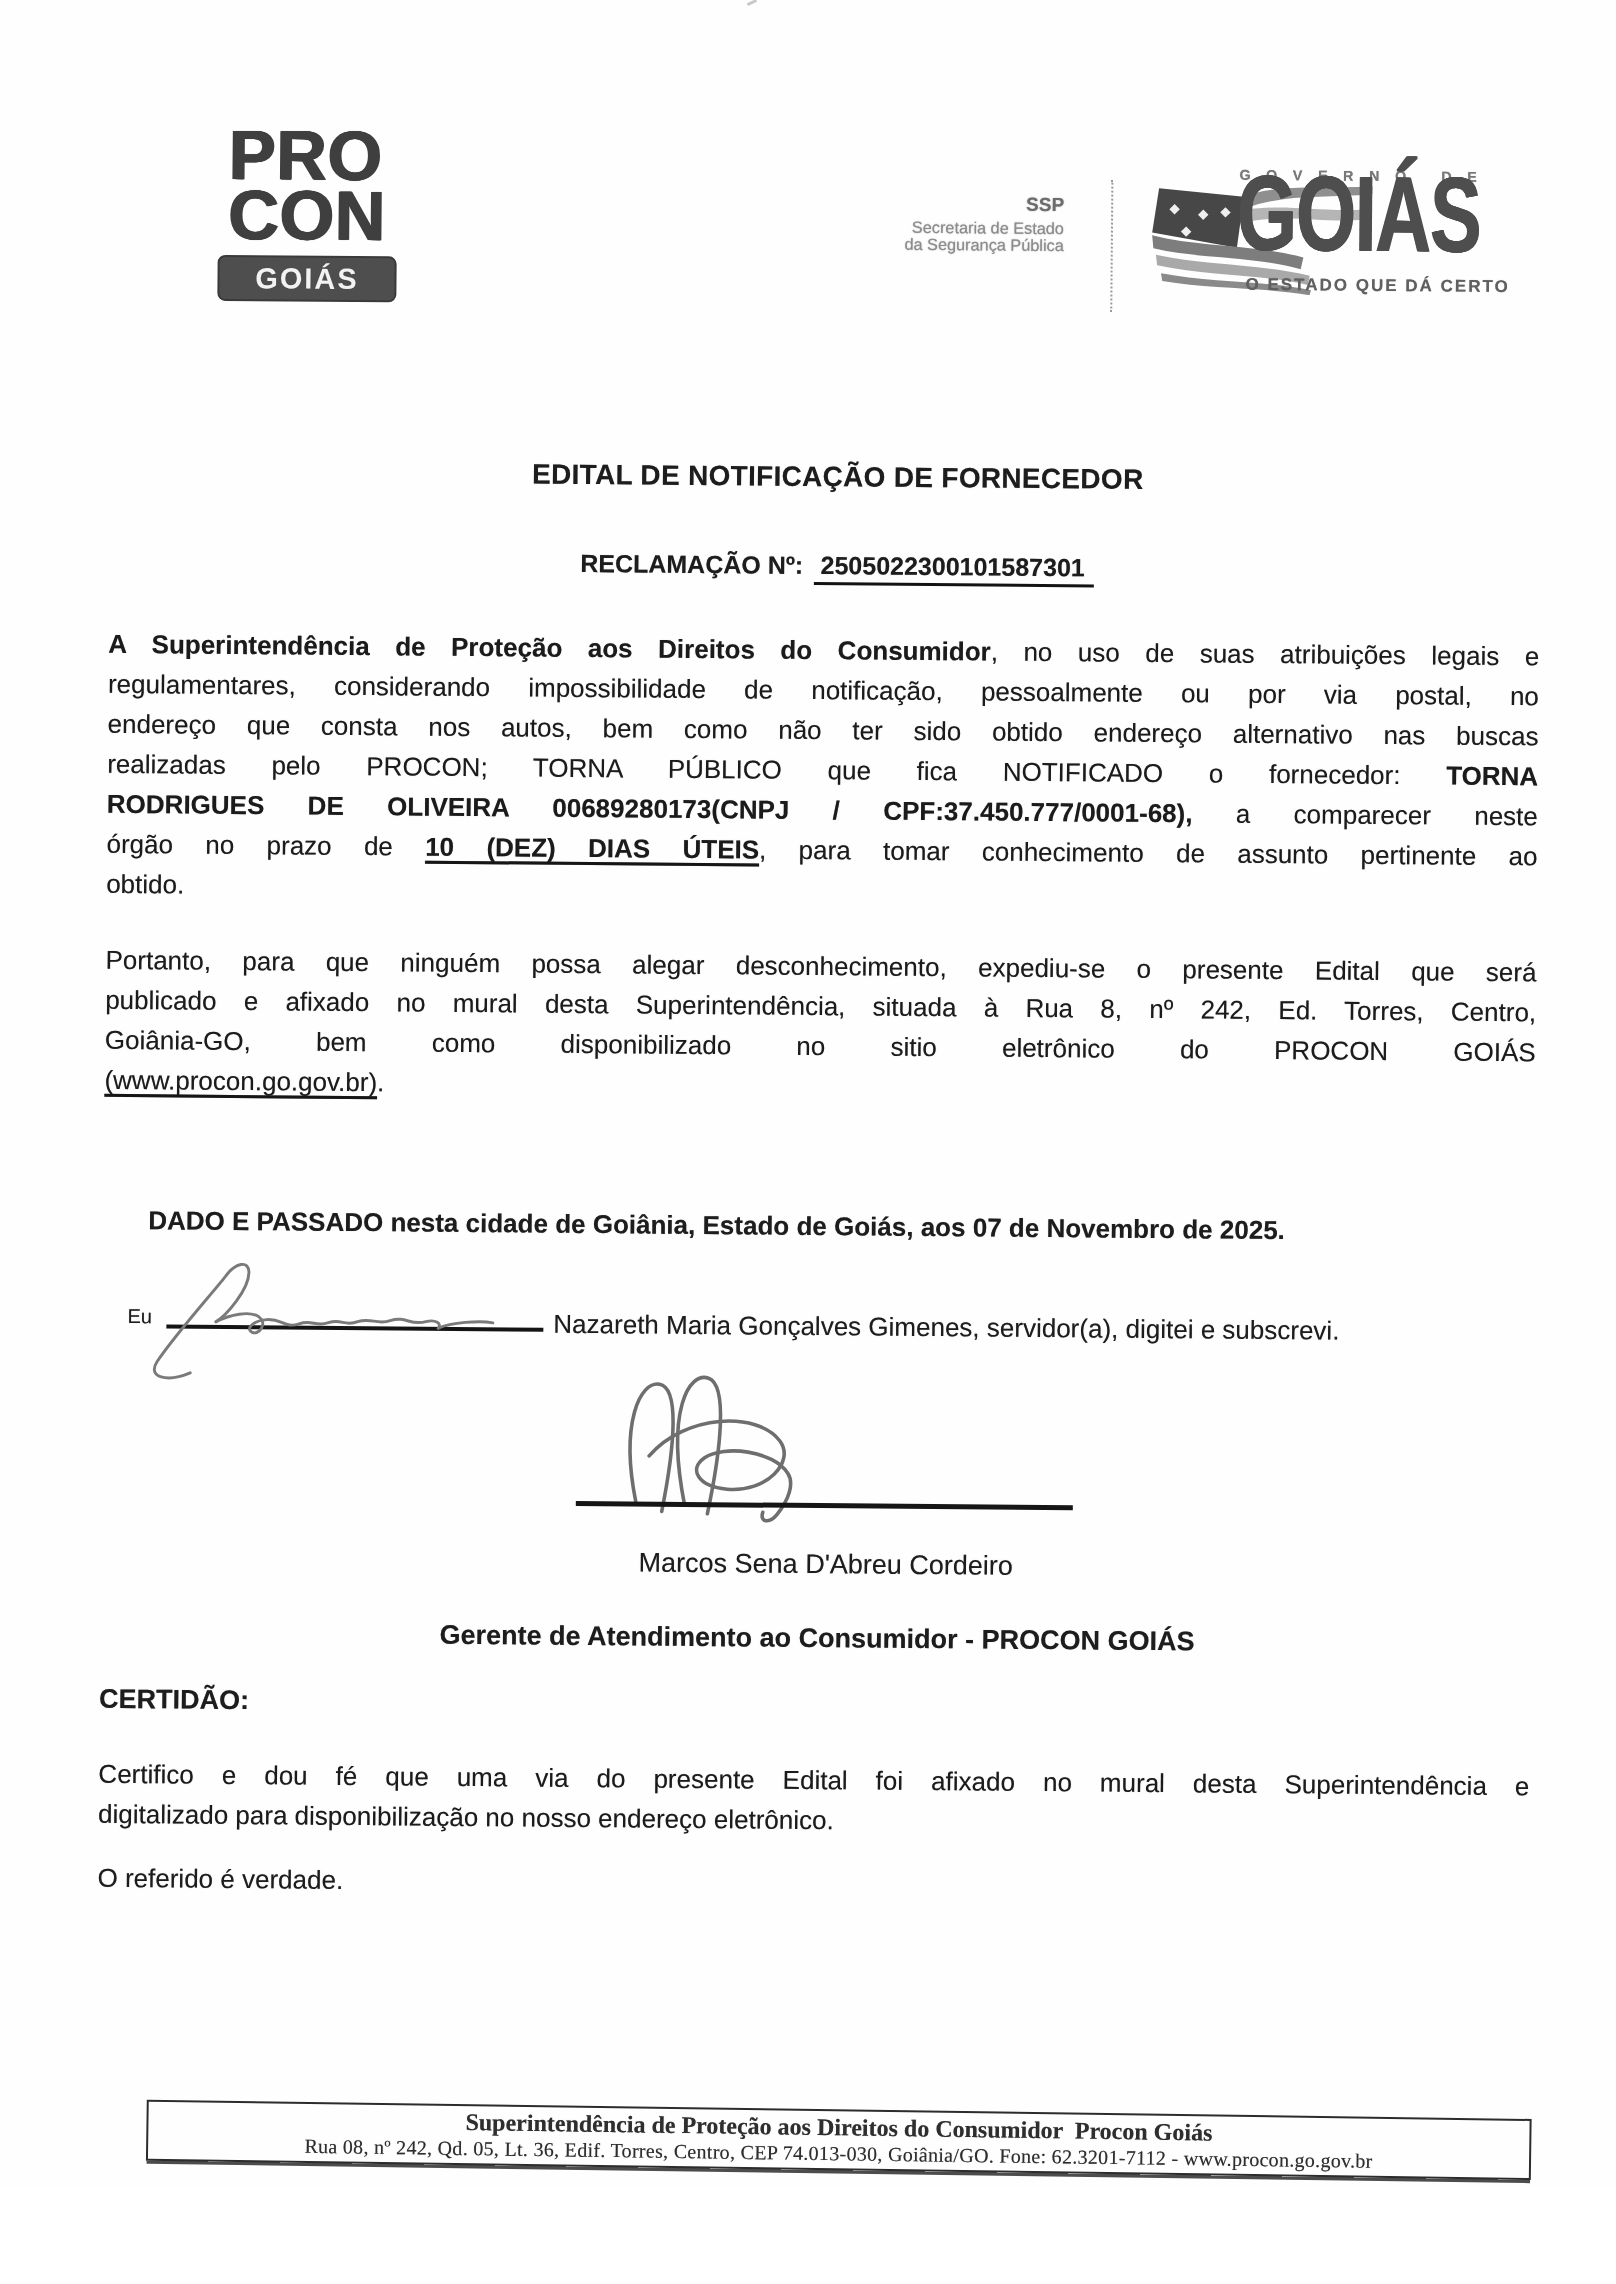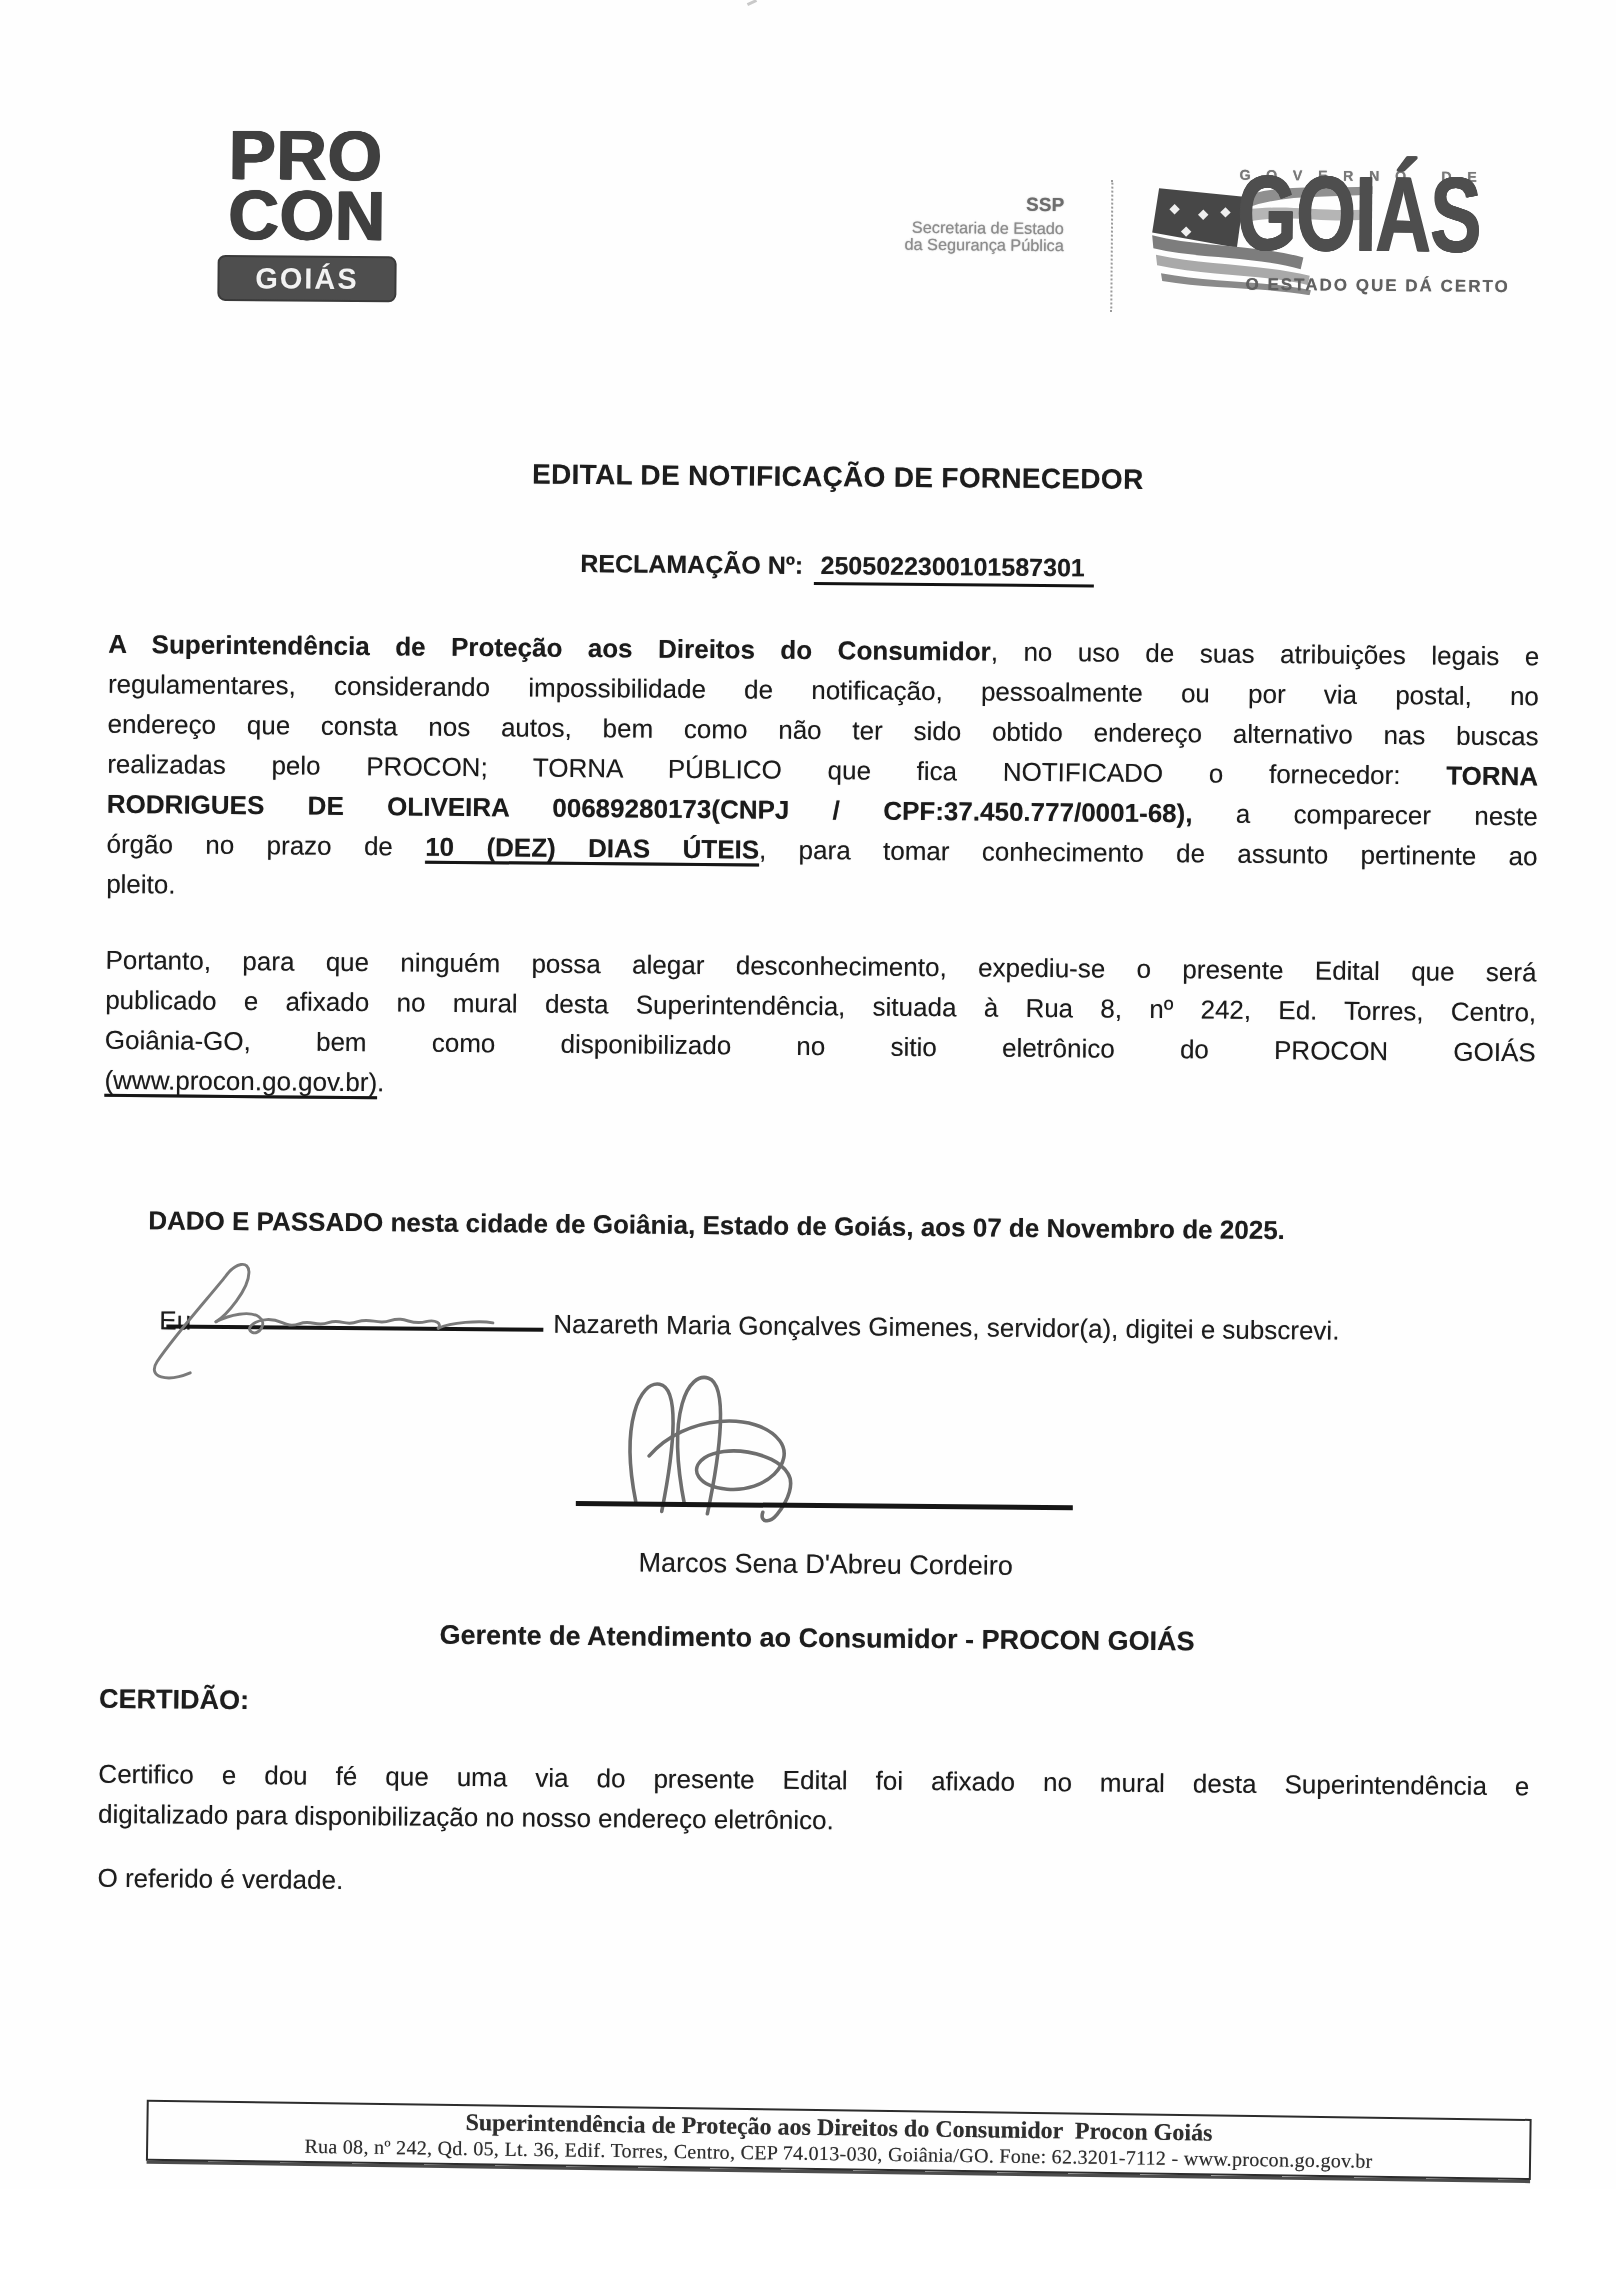--- a/index.html
+++ b/index.html
@@ -47,21 +47,21 @@
   .para{left:104px; width:1431px; font-size:26px; line-height:40px; color:#1b1b1b;}
   .p1{top:630px;} .p2{top:946px;}
   .pline{text-align:justify; text-align-last:justify; white-space:nowrap;}
   .pline.last{text-align-last:left;}
   .rb{font-weight:bold;}
   .ru{text-decoration:underline; text-decoration-thickness:2.6px; text-underline-offset:5.2px; text-decoration-color:#161616;}
 
   .dado-line{left:149px; top:1211px; font-size:26px; font-weight:bold; white-space:nowrap;}
 
   
-  .eu-prefix{left:129px; top:1311px; font-size:26px;margin-left:32px;}
+  .eu-prefix{left:129px; top:1311px; font-size:20px;}
   .eu-underline{left:168px; top:1330px; width:377px; height:3.9px; background:#141414;}
   .eu-suffix{left:555px; top:1311px; font-size:26px; white-space:nowrap;}
   .sig-small{left:130px; top:1258px;}
   .sig-large{left:603px; top:1366px;}
   .sig-line{left:579px; top:1503px; width:497px; height:4.6px; background:#161616;}
   .signer-name{left:0; right:0; top:1549px; text-align:center; padding-left:42px; font-size:27px;}
   .signer-role{left:0; right:0; top:1623px; text-align:center; padding-left:26px; font-size:27px; font-weight:bold;}
 
   
   .certidao-heading{left:104px; top:1690px; font-size:27px; font-weight:bold;}
@@ -128,21 +128,21 @@
       <span class="complaint-number">2505022300101587301</span>
     </div>
 
     <div class="abs para p1">
         <div class="pline"><span class="rb">A Superintendência de Proteção aos Direitos do Consumidor</span><span>, no uso de suas atribuições legais e</span></div>
         <div class="pline"><span>regulamentares, considerando impossibilidade de notificação, pessoalmente ou por via postal, no</span></div>
         <div class="pline"><span>endereço que consta nos autos, bem como não ter sido obtido endereço alternativo nas buscas</span></div>
         <div class="pline"><span>realizadas pelo PROCON; TORNA PÚBLICO que fica NOTIFICADO o fornecedor: </span><span class="rb">TORNA</span></div>
         <div class="pline"><span class="rb">RODRIGUES DE OLIVEIRA 00689280173(CNPJ / CPF:37.450.777/0001-68),</span><span> a comparecer neste</span></div>
         <div class="pline"><span>órgão no prazo de </span><span class="rb ru">10 (DEZ) DIAS ÚTEIS</span><span>, para tomar conhecimento de assunto pertinente ao</span></div>
-        <div class="pline last"><span>pleito.</span></div>
+        <div class="pline last"><span>obtido.</span></div>
       </div>
     <div class="abs para p2">
         <div class="pline"><span>Portanto, para que ninguém possa alegar desconhecimento, expediu-se o presente Edital que será</span></div>
         <div class="pline"><span>publicado e afixado no mural desta Superintendência, situada à Rua 8, nº 242, Ed. Torres, Centro,</span></div>
         <div class="pline"><span>Goiânia-GO, bem como disponibilizado no sitio eletrônico do PROCON GOIÁS</span></div>
         <div class="pline last"><span class="ru">(www.procon.go.gov.br)</span><span>.</span></div>
       </div>
 
     <div class="abs dado-line">DADO E PASSADO nesta cidade de Goiânia, Estado de Goiás, aos 07 de Novembro de 2025.</div>
 

